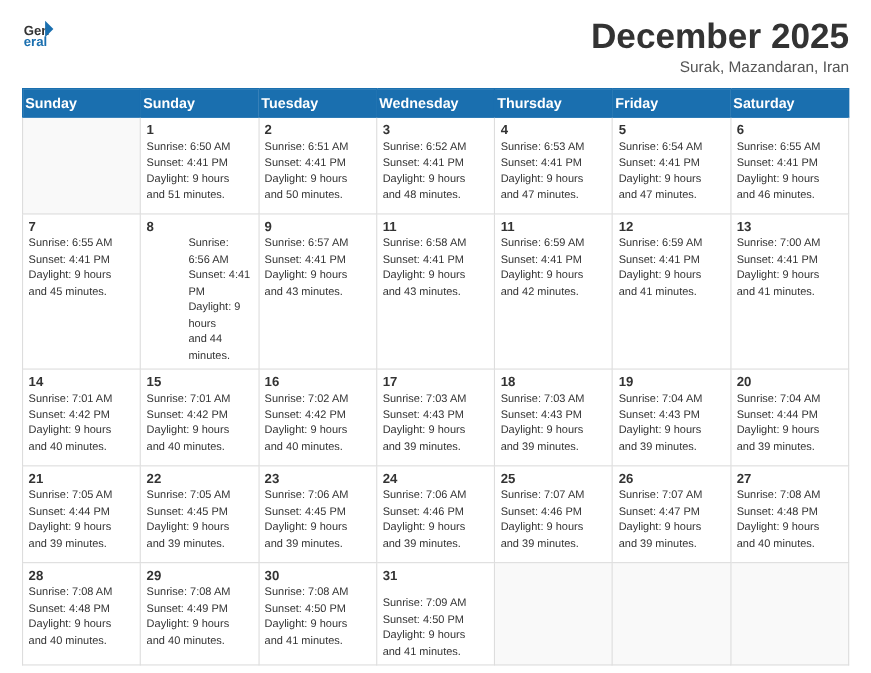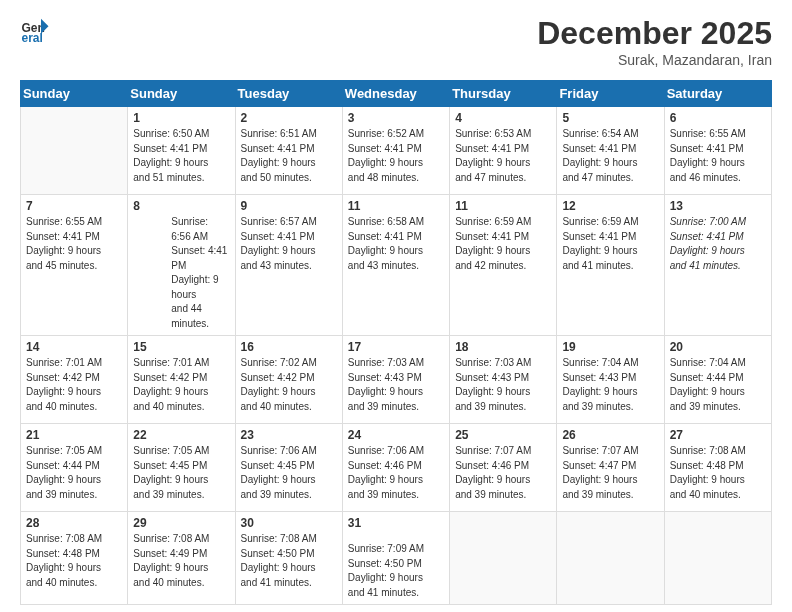--- a/index.html
+++ b/index.html
@@ -196,21 +196,21 @@
           </td>
           <td>
             <span class="day-num">12</span>
             <div class="day-info" style="white-space: pre-line;">Sunrise: 6:59 AM
 Sunset: 4:41 PM
 Daylight: 9 hours
 and 41 minutes.</div>
           </td>
           <td>
             <span class="day-num">13</span>
-            <div class="day-info" style="white-space: pre-line; font-style: italic;">Sunrise: 7:00 AM
+            <div class="day-info" style="white-space: pre-line;">Sunrise: 7:00 AM
 Sunset: 4:41 PM
 Daylight: 9 hours
 and 41 minutes.</div>
           </td>
         </tr>
         <tr>
           <td>
             <span class="day-num">14</span>
             <div class="day-info" style="white-space: pre-line;">Sunrise: 7:01 AM
 Sunset: 4:42 PM

